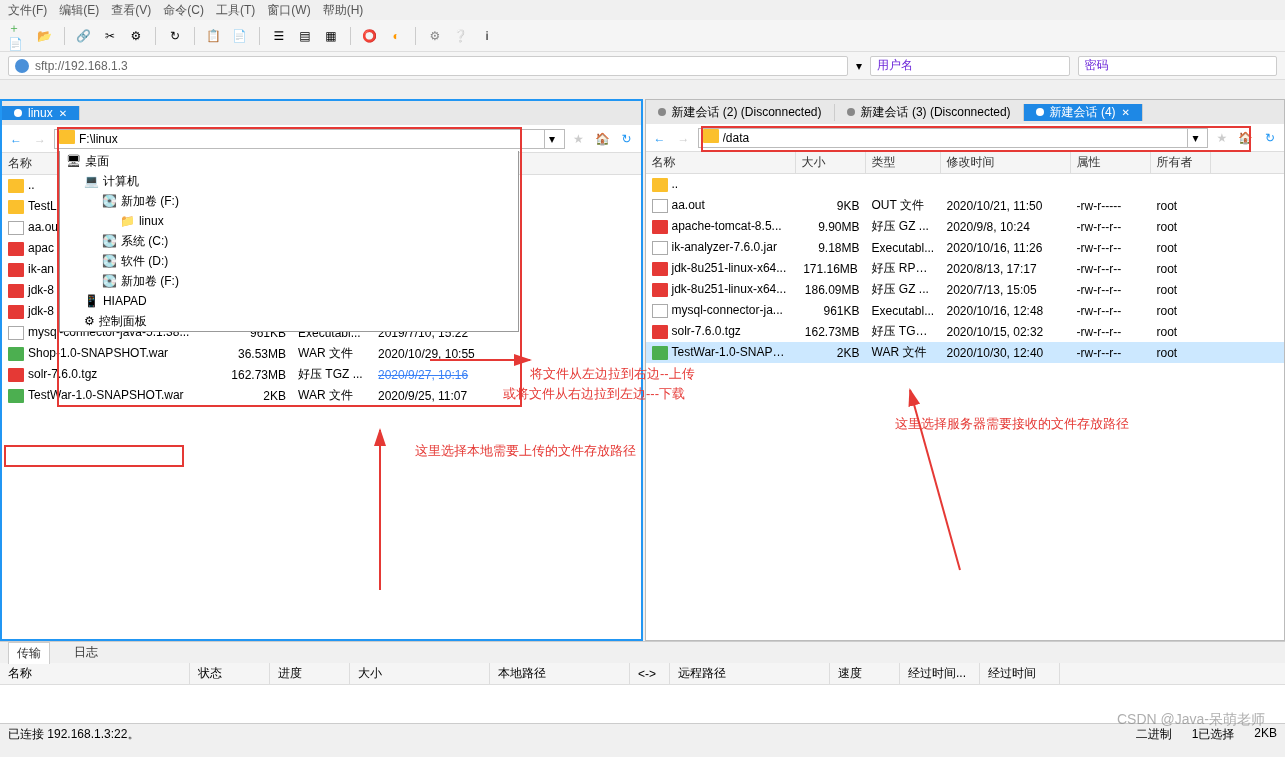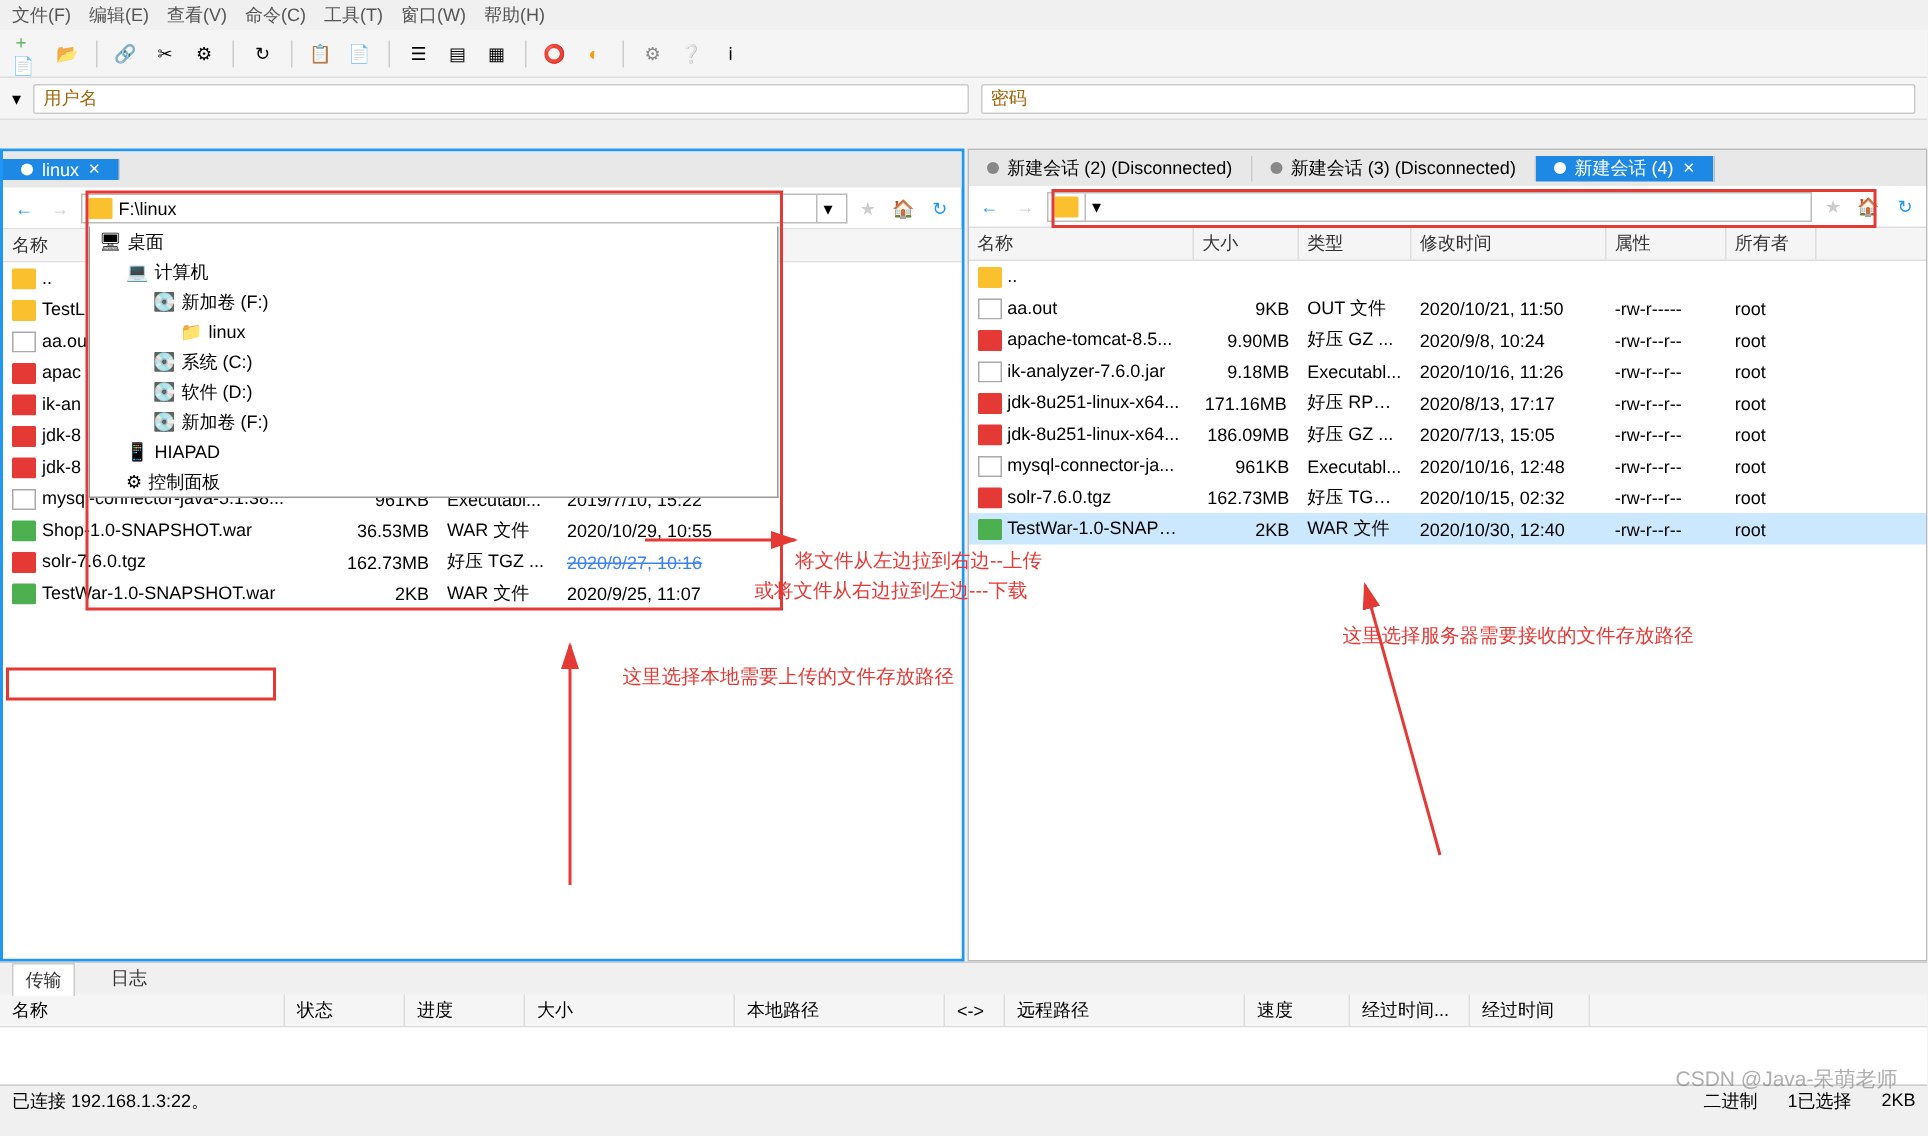--- a/index.html
+++ b/index.html
@@ -5,33 +5,33 @@
 * { box-sizing: border-box; margin: 0; padding: 0; font-family: "Microsoft YaHei", Tahoma, sans-serif; font-size: 12px; }
 body { background: #f0f0f0; width: 1285px; height: 757px; overflow: hidden; position: relative; }
 .menubar { height: 20px; background: #f0f0f0; padding: 0 8px; display: flex; gap: 12px; align-items: center; color: #555; }
 .menubar span { cursor: pointer; }
 .toolbar { height: 32px; background: #f5f5f5; border-bottom: 1px solid #ddd; display: flex; align-items: center; gap: 4px; padding: 0 8px; }
 .tbtn { width: 22px; height: 22px; display: inline-flex; align-items: center; justify-content: center; cursor: pointer; border-radius: 2px; }
 .sep { width: 1px; height: 18px; background: #ccc; margin: 0 4px; }
 .addressbar { height: 28px; background: #f5f5f5; border-bottom: 1px solid #ddd; display: flex; align-items: center; padding: 0 8px; gap: 8px; }
 .addr-input { flex: 0 0 840px; height: 20px; border: 1px solid #ccc; background: #fff; padding: 0 6px; display: flex; align-items: center; color: #666; border-radius: 2px; }
 .addr-input .globe { width: 14px; height: 14px; background: #4a90d9; border-radius: 50%; margin-right: 6px; }
-.credfield { flex: 1; height: 20px; border: 1px solid #ccc; background: #fff; padding: 0 6px; display: flex; align-items: center; color: #a16207; border-radius: 2px; }
+.credfield { flex: 1; height: 20px; border: 1px solid #ccc; background: #fff; padding: 0 6px; display: flex; align-items: center; color: #6d28d9; border-radius: 2px; }
 .tab { padding: 0 12px; display: flex; align-items: center; gap: 6px; border-right: 1px solid #ccc; cursor: pointer; }
 .tab.active { background: #1e88e5; color: #fff; }
 .tab .dot { width: 8px; height: 8px; border-radius: 50%; background: #888; }
 .tab.active .dot { background: #fff; }
 .tab .close { font-size: 10px; }
 .panes { display: flex; height: 542px; margin-top: 19px; }
 .pane { flex: 1; background: #fff; border: 1px solid #bbb; display: flex; flex-direction: column; position: relative; }
 .pane.left { border: 2px solid #2196f3; margin-right: 2px; }
 .pane-tabs { height: 24px; background: #e8e8e8; display: flex; align-items: center; }
 .pane-nav { height: 28px; display: flex; align-items: center; gap: 4px; padding: 0 4px; border-bottom: 1px solid #ddd; }
 .navbtn { width: 20px; height: 20px; display: flex; align-items: center; justify-content: center; cursor: pointer; color: #2196f3; }
-.pathbox { flex: 1; height: 20px; border: 1px solid #bbb; background: #fff; display: flex; align-items: center; padding: 0 4px; }
+.pathbox { flex: 1; height: 20px; border: 1px solid #bbb; background: #fff; display: flex; padding: 0 4px; }
 .pathbox .foldericon { width: 16px; height: 14px; background: #fbc02d; border-radius: 1px; margin-right: 4px; }
 .pathbox input { border: none; flex: 1; outline: none; font-size: 12px; }
 .dropbtn { width: 16px; height: 18px; border-left: 1px solid #bbb; display: flex; align-items: center; justify-content: center; cursor: pointer; }
 .redbox { position: absolute; border: 2px solid #e53935; pointer-events: none; }
 .filehdr { height: 22px; background: #f5f5f5; border-bottom: 1px solid #ddd; display: flex; }
 .filehdr > div { padding: 0 6px; border-right: 1px solid #ddd; display: flex; align-items: center; font-size: 12px; color: #333; }
 .filelist { flex: 1; overflow: auto; background: #fff; }
 .frow { height: 21px; display: flex; align-items: center; }
 .frow.sel { background: #cce8ff; }
 .frow > div { padding: 0 6px; white-space: nowrap; overflow: hidden; text-overflow: ellipsis; }
@@ -87,20 +87,24 @@
   <span class="sep"></span>
   <span class="tbtn" style="color:#e53935">⭕</span>
   <span class="tbtn" style="color:#ff9800">◐</span>
   <span class="sep"></span>
   <span class="tbtn" style="color:#888">⚙</span>
   <span class="tbtn" style="color:#2196f3">❔</span>
   <span class="tbtn">ℹ</span>
 </div>
 
 <div class="addressbar">
+  <div class="addr-input">
+    <span class="globe"></span>
+    <span>sftp://192.168.1.3</span>
+  </div>
   <span>▾</span>
   <div class="credfield">
       <span>用户名</span>
     </div>
   <div class="credfield">
       <span>密码</span>
     </div>
 </div>
 
 <div class="panes">
@@ -230,20 +234,21 @@
           <span class="dot"></span>
           <span>新建会话 (4)</span>
           <span class="close">✕</span>
         </div>
       </div>
     <div class="pane-nav">
       <span class="navbtn">←</span>
       <span class="navbtn" style="color:#ccc">→</span>
       <div class="pathbox">
         <span class="foldericon"></span>
+        <input value="/data" style="">
         <span class="dropbtn">▾</span>
       </div>
       <span class="navbtn" style="color:#ccc">★</span>
       <span class="navbtn" style="color:#fbc02d">🏠</span>
       <span class="navbtn" style="color:#2196f3">↻</span>
     </div>
     <div class="redbox" style="top:26px;left:55px;width:550px;height:26px"></div>
     <div class="filehdr">
       <div style="width:150px">名称</div>
       <div style="width:70px">大小</div>

